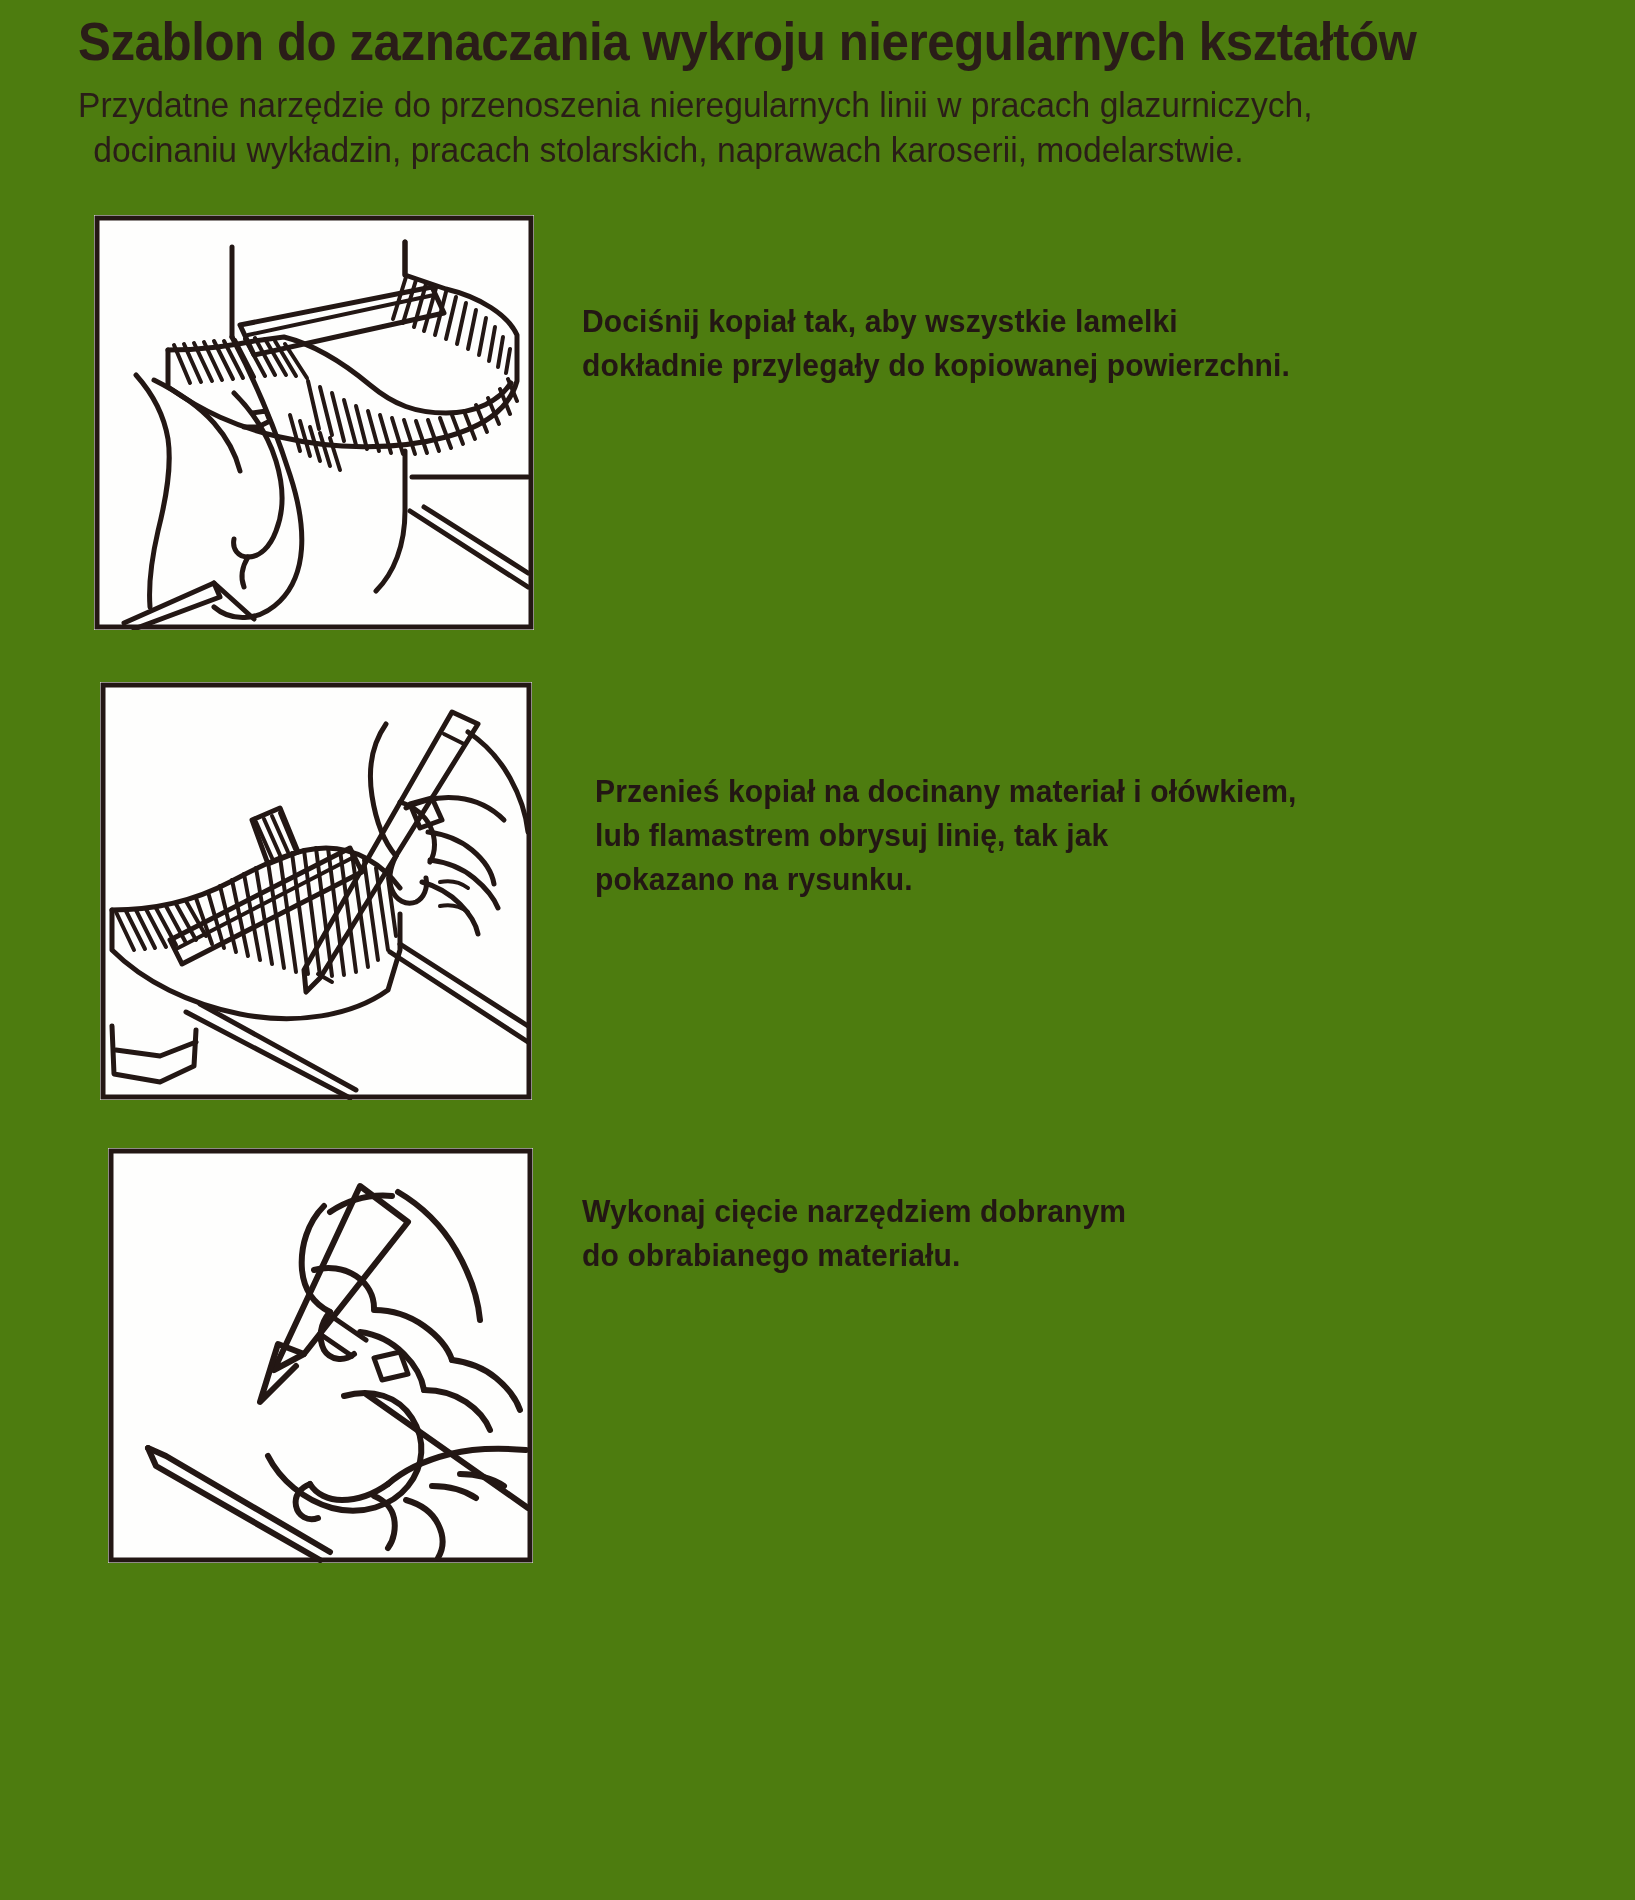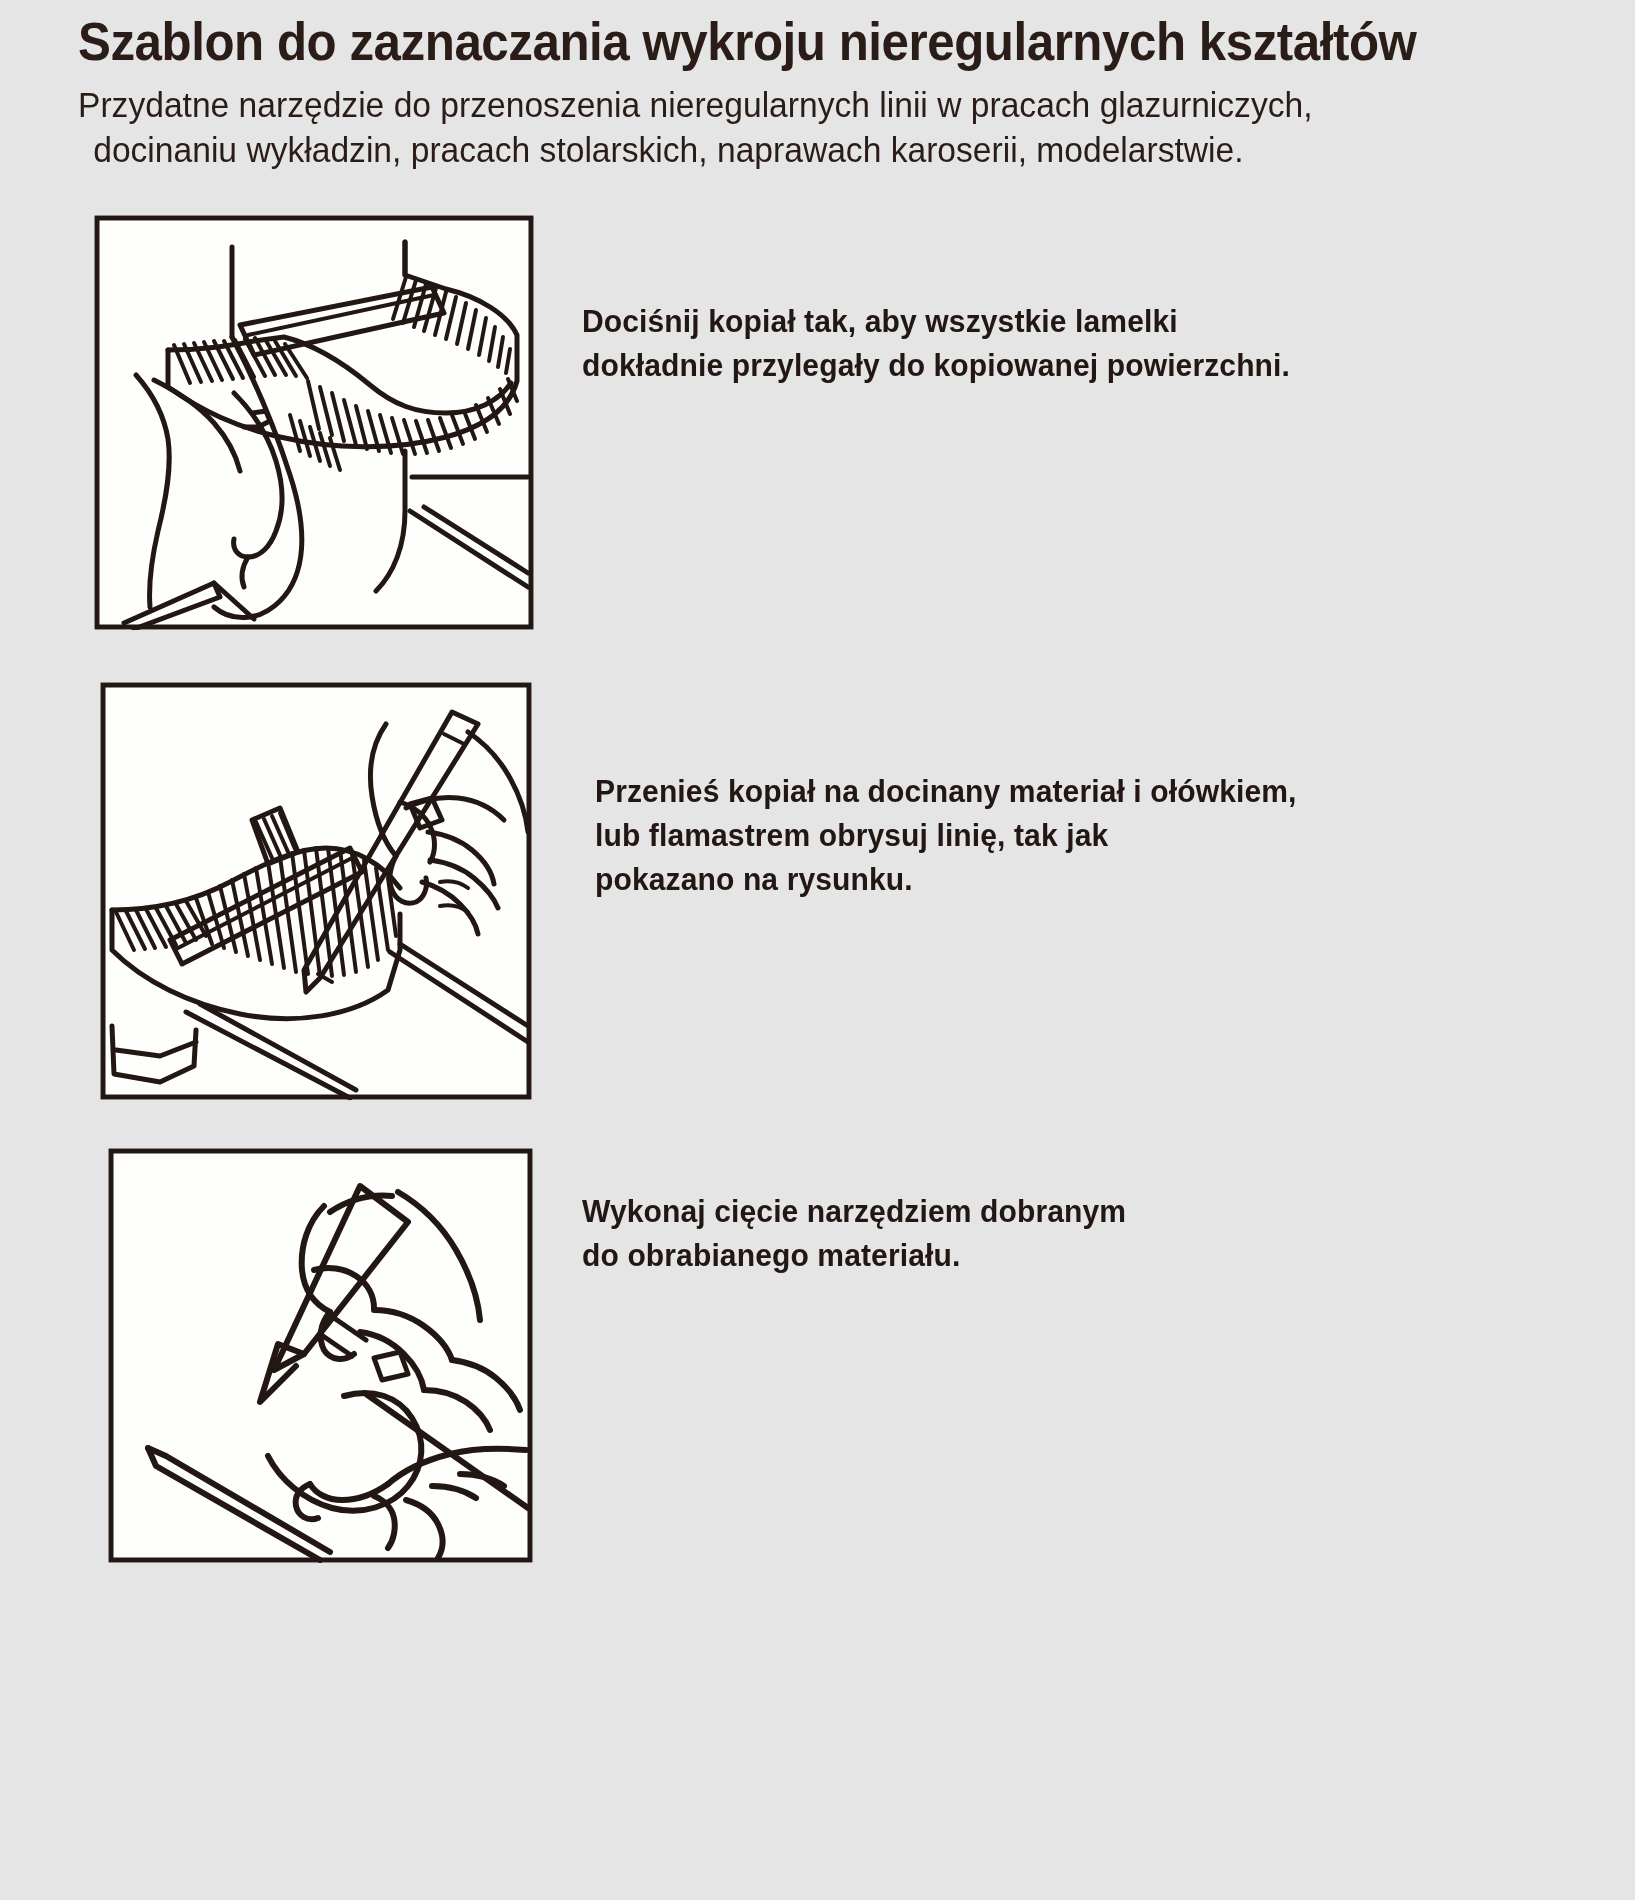--- a/index.html
+++ b/index.html
@@ -11,21 +11,21 @@
     width: 1635px;
     height: 1900px;
     position: relative;
     font-family: "Liberation Sans", sans-serif;
     color: #241a16;
     overflow: hidden;
   }
   .page {
     position: absolute;
     inset: 0;
-    background: #e5e5e5;
+    background: #4d7c0f;
   }
 
   
   .header {
     position: absolute;
     left: 78px;
     top: 14px;
     width: 1300px;
   }
   .title {

